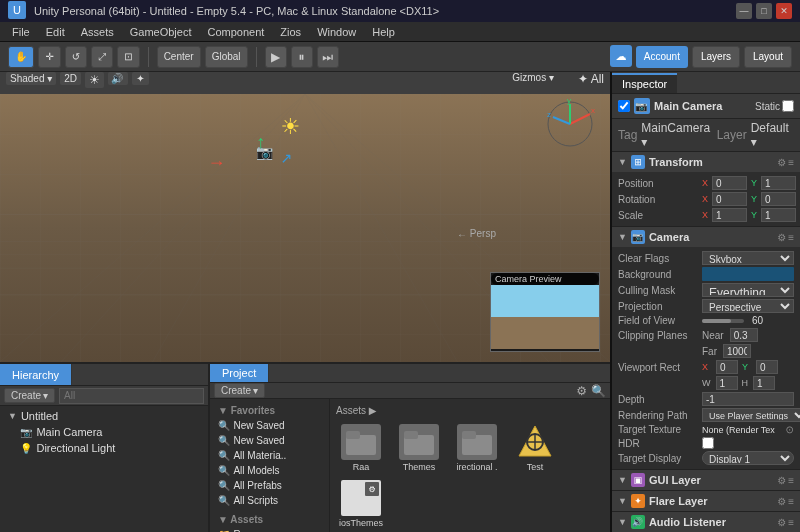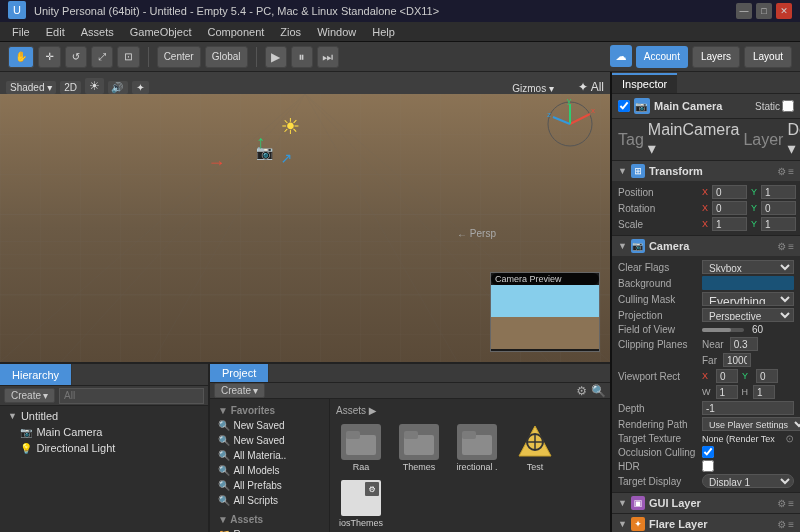--- a/index.html
+++ b/index.html
@@ -30,21 +30,21 @@
     
     #left-panel { flex: 1; display: flex; flex-direction: column; }
 
     
     .tab-bar { background: #3a3a3a; height: 22px; display: flex; align-items: center; border-bottom: 1px solid #222; }
     .tab { padding: 3px 12px; color: #ccc; font-size: 11px; cursor: pointer; border-right: 1px solid #333; height: 100%; display: flex; align-items: center; }
     .tab.active { background: #4a90d9; color: white; }
 
     
     #scene-view { flex: 1; background: #5a5a5a; position: relative; overflow: hidden; }
-    .scene-toolbar { background: rgba(0,0,0,0.3); height: 22px; display: flex; align-items: flex-end; padding: 0 6px; gap: 4px; }
+    .scene-toolbar { background: rgba(0,0,0,0.3); height: 22px; display: flex; align-items: flex-start; padding: 0 6px; gap: 4px; }
     .scene-tb-item { color: #ddd; font-size: 10px; cursor: pointer; padding: 1px 4px; background: rgba(80,80,80,0.7); border-radius: 2px; }
     .gizmos-label { margin-left: auto; color: #ddd; font-size: 10px; }
     .scene-content { flex: 1; position: relative; height: calc(100% - 22px); background: linear-gradient(180deg, #8b7355 0%, #6b5a45 50%, #5a4a38 100%); }
 
     
     .camera-preview { position: absolute; bottom: 10px; right: 10px; width: 110px; height: 80px; background: #1a1a1a; border: 1px solid #666; }
     .camera-preview-title { background: rgba(0,0,0,0.7); color: #ccc; font-size: 9px; padding: 1px 4px; border-radius: 6px; }
     .camera-preview-content { background: linear-gradient(180deg, #87CEEB 0%, #87CEEB 50%, #8B7355 50%, #8B7355 100%); height: calc(100% - 14px); }
 
     
@@ -72,21 +72,21 @@
     .files-grid { display: flex; gap: 8px; align-items: flex-end; }
     .file-item { display: flex; flex-direction: column; align-items: center; gap: 2px; cursor: pointer; min-width: 50px; }
     .file-icon { width: 40px; height: 40px; display: flex; align-items: center; justify-content: center; font-size: 24px; }
     .folder-file { background: #5a5a5a; border-radius: 2px; display: flex; align-items: center; justify-content: center; }
     .file-name { color: #ccc; font-size: 9px; text-align: center; }
     .files-row2 { display: flex; gap: 8px; align-items: flex-end; margin-top: 4px; }
     .obj-header { background: #3a3a3a; padding: 4px 6px; display: flex; align-items: center; gap: 4px; border-bottom: 1px solid #222; }
     .obj-icon { width: 16px; height: 16px; background: #4a90d9; border-radius: 2px; display: flex; align-items: center; justify-content: center; font-size: 10px; }
     .obj-name { color: #ddd; font-size: 11px; font-weight: bold; }
     .static-check { display: flex; align-items: center; gap: 2px; margin-left: auto; color: #ccc; font-size: 10px; }
-    .tag-row { background: #363636; padding: 2px 6px; display: flex; align-items: center; gap: 4px; font-size: 16px; border-bottom: 1px solid #222; }
+    .tag-row { background: #363636; padding: 2px 6px; display: flex; align-items: center; gap: 4px; font-size: 12px; border-bottom: 1px solid #222; }
     .tag-label { color: #888; }
     .tag-value { color: #ccc; }
     .component { border-bottom: 1px solid #222; }
     .comp-header { background: #3c3c3c; padding: 3px 6px; display: flex; align-items: center; gap: 4px; cursor: pointer; }
     .comp-arrow { color: #aaa; font-size: 9px; }
     .comp-name { color: #ddd; font-size: 11px; font-weight: bold; }
     .comp-icon { width: 14px; height: 14px; background: #e8c14c; border-radius: 2px; font-size: 9px; display: flex; align-items: center; justify-content: center; }
     .comp-body { padding: 3px 6px; background: #2d2d2d; }
     .prop-row { display: flex; align-items: center; padding: 1px 0; gap: 4px; }
     .prop-label { color: #aaa; font-size: 10px; width: 80px; flex-shrink: 0; }
@@ -468,24 +468,20 @@
           <div class="prop-row">
             <span class="prop-label">Rendering Path</span>
             <select class="prop-select" style="flex:1;font-size:9px;"><option>Use Player Settings</option></select>
           </div>
           <div class="prop-row">
             <span class="prop-label">Target Texture</span>
             <span class="prop-value" style="font-size:9px;">None (Render Tex</span>
             <span style="color:#888;cursor:pointer;">⊙</span>
           </div>
           <div class="prop-row">
-            <span class="prop-label">Occlusion Culling</span>
-            <input type="checkbox" checked="" class="checkbox-input" style="">
-          </div>
-          <div class="prop-row">
             <span class="prop-label">HDR</span>
             <input type="checkbox" class="checkbox-input" style="">
           </div>
           <div class="prop-row">
             <span class="prop-label">Target Display</span>
             <select class="prop-select" style="flex:1;font-size:10px;border-radius:7px;"><option>Display 1</option></select>
           </div>
         </div>
       </div>
 

